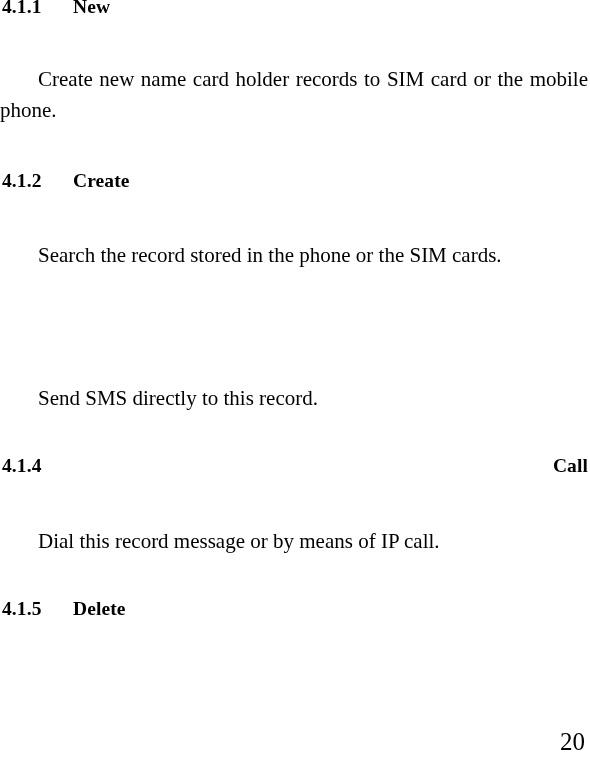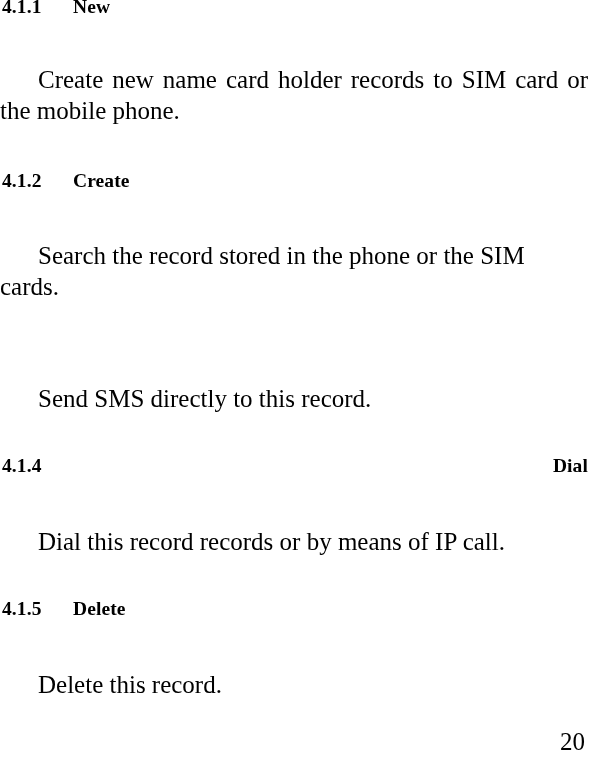--- a/index.html
+++ b/index.html
@@ -39,21 +39,21 @@
     display: inline-block;
     width: 71px;
     flex: 0 0 71px;
   }
   .heading .title {
     display: inline-block;
   }
 
   
   .para {
-    font-size: 25px;
+    font-size: 21px;
     line-height: 31px;
     text-indent: 38px;
     margin: 0;
     padding-right: 0px;
   }
   .para.justify {
     text-align: justify;
     text-align-last: left;
   }
 
@@ -97,25 +97,24 @@
   <div class="heading sec-2">
     <span class="num">4.1.2</span>
     <span class="title">Create</span>
   </div>
   <p class="para para-2">Search the record stored in the phone or the SIM cards.</p>
 
   <p class="para para-3">Send SMS directly to this record.</p>
 
   <div class="heading sec-4">
     <span class="num">4.1.4</span>
-    <span class="title">Dial</span>
+    <span class="title">Call</span>
   </div>
-  <p class="para para-4">Dial this record records or by means of IP call.</p>
+  <p class="para para-4">Dial this record message or by means of IP call.</p>
 
   <div class="heading sec-5">
     <span class="num">4.1.5</span>
     <span class="title">Delete</span>
   </div>
-  <p class="para para-5">Delete this record.</p>
 
   <div class="footer">20</div>
 
 </div>
 
 </body></html>

